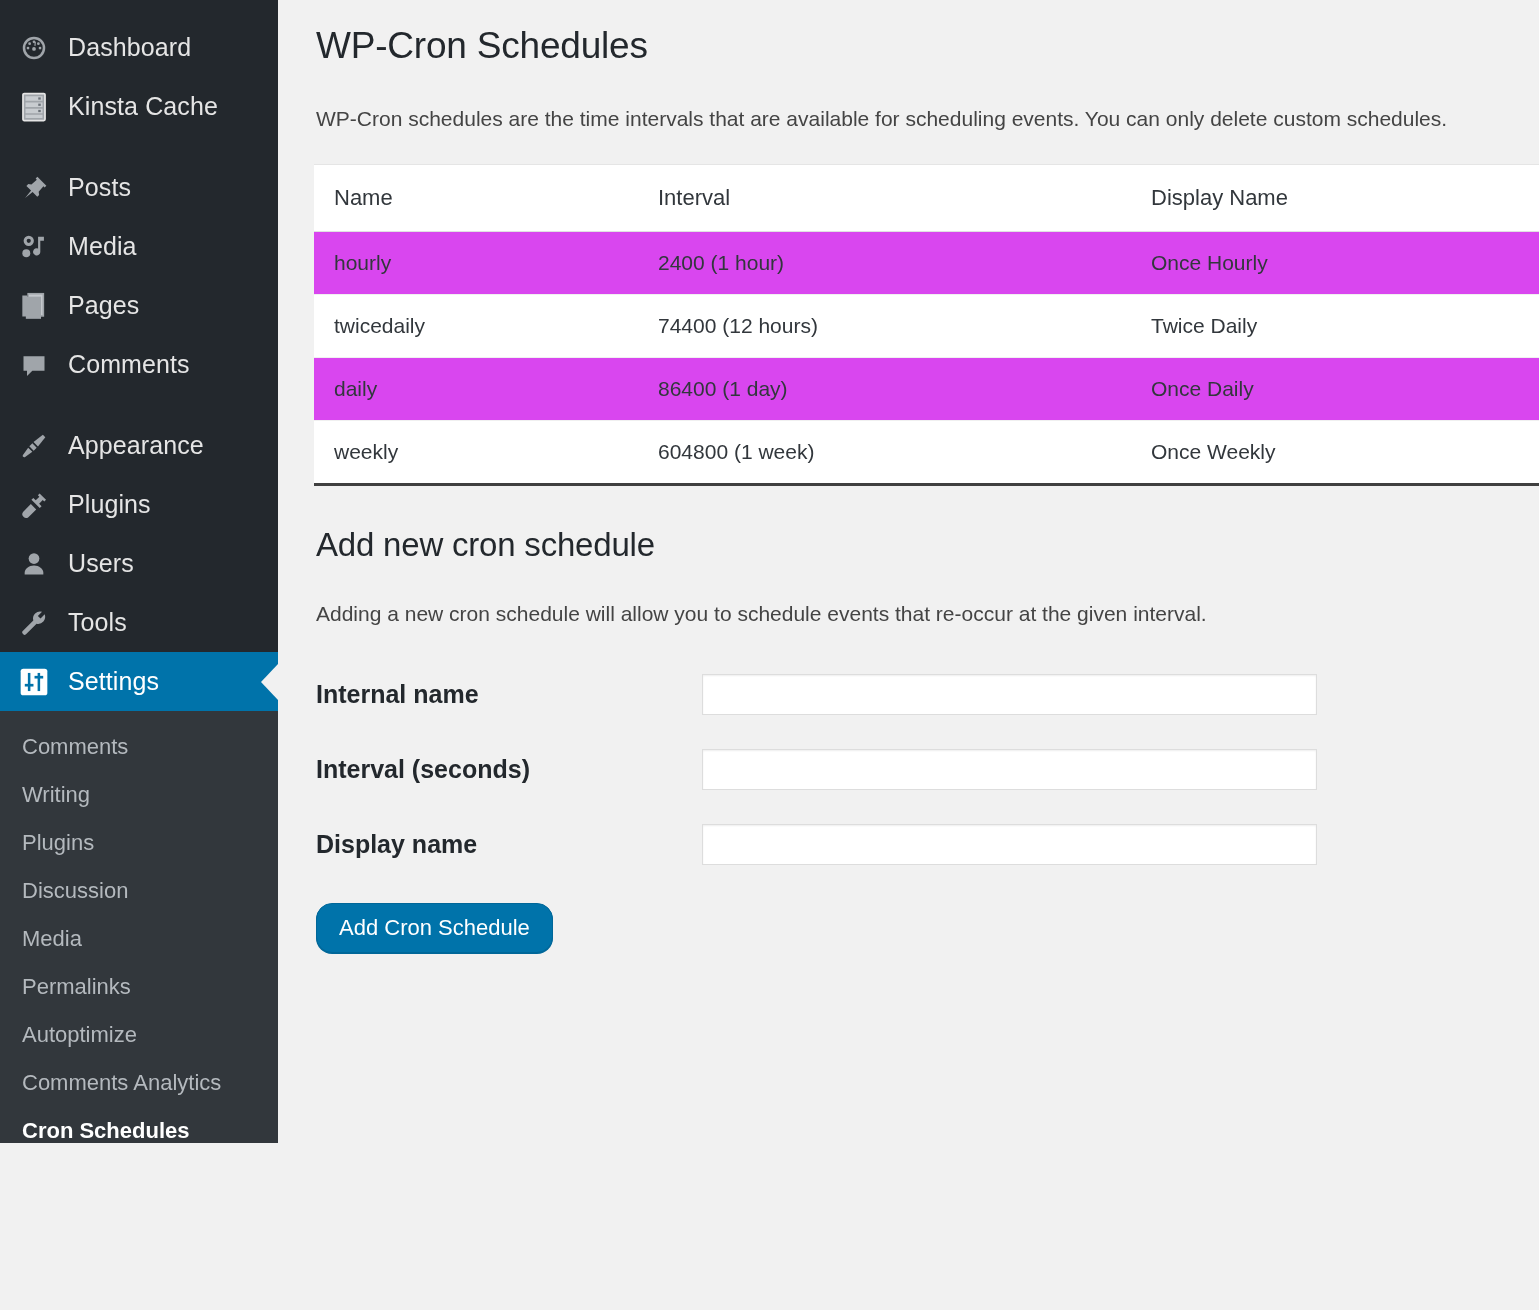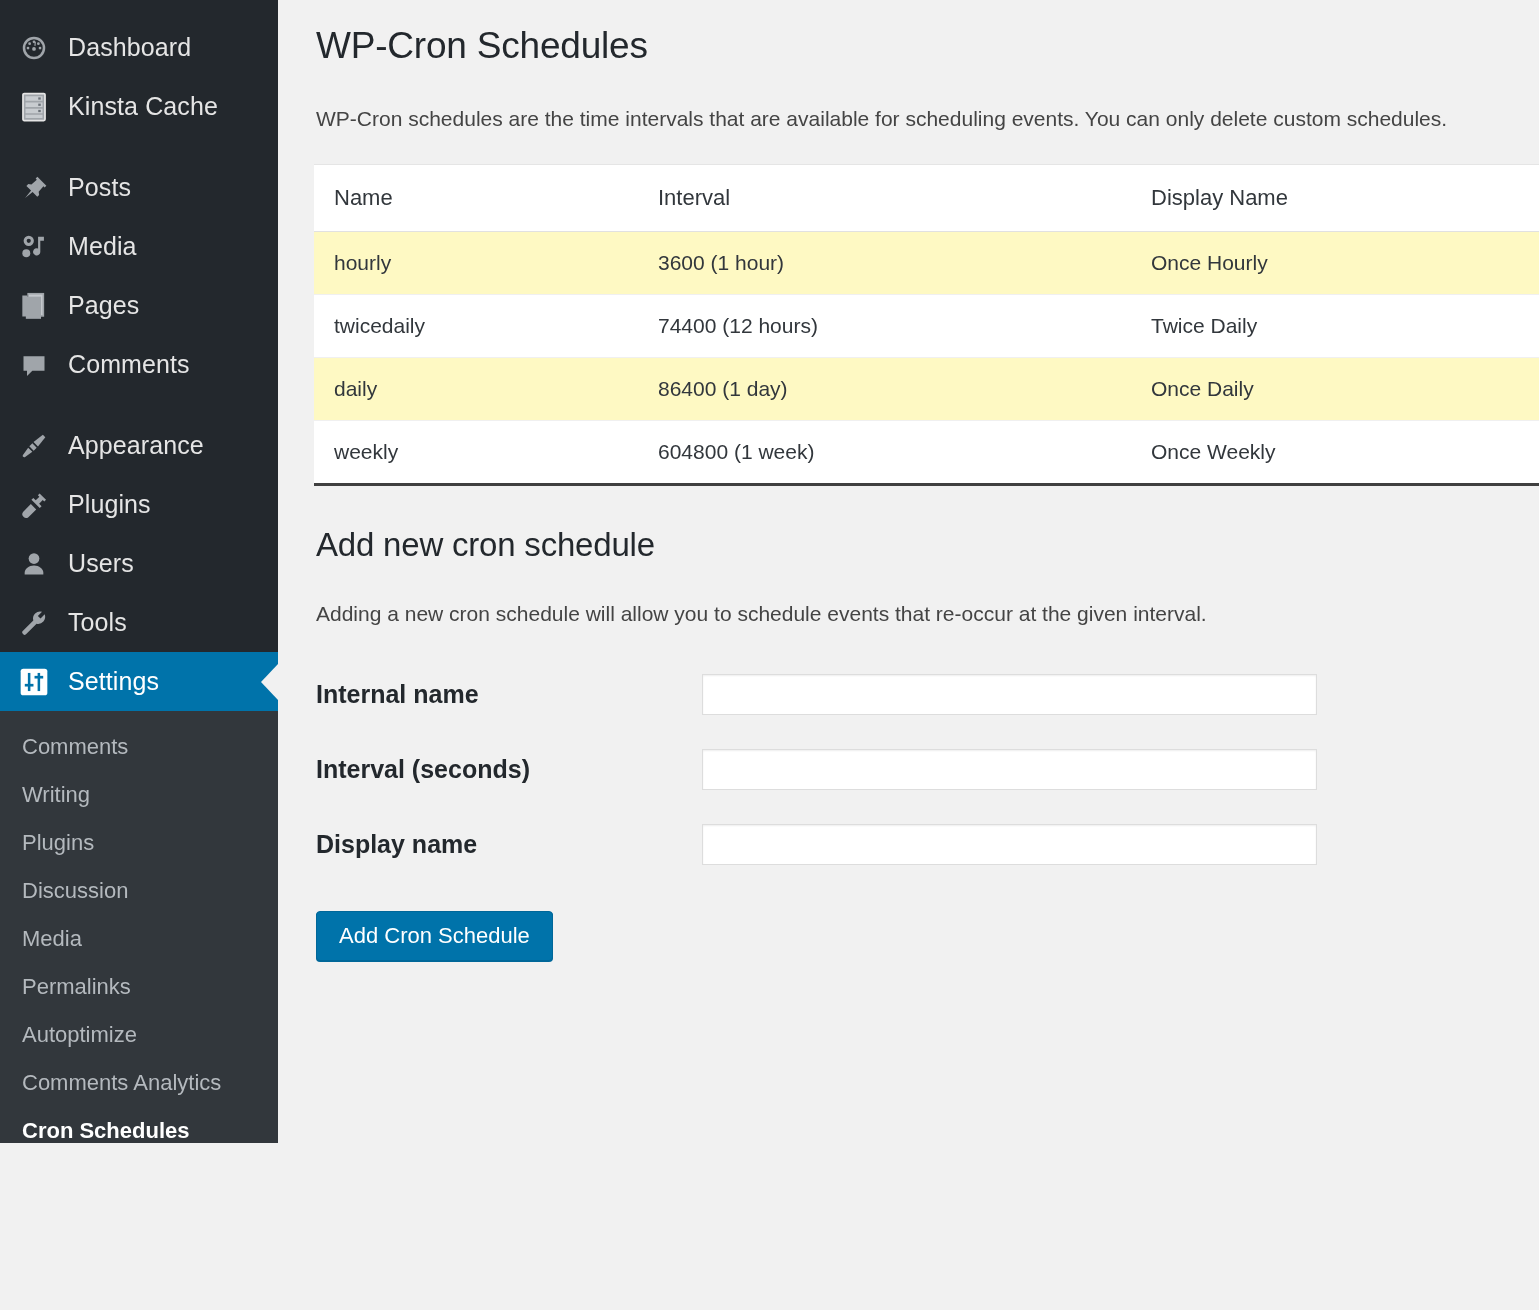--- a/index.html
+++ b/index.html
@@ -119,21 +119,21 @@
     font-size: 22px;
     padding: 20px 0 20px 20px;
     background: #fff;
     border-bottom: 1px solid #e1e1e1;
   }
   #schedules-table td {
     padding: 19px 0 19px 20px;
     color: #32373c;
     border-bottom: 1px solid #f0f0f0;
   }
-  #schedules-table tbody tr.odd td { background: #fef9c3; }
+  #schedules-table tbody tr.odd td { background: #d946ef; }
   #schedules-table tbody tr.even td { background: #fff; }
   #schedules-table tbody tr:last-child td { border-bottom: 3px solid #404040; }
   .col-name     { width: 324px; }
   .col-interval { width: 493px; }
   .col-display  { width: 408px; }
 
   
   h2.section-title {
     margin: 40px 0 0 0;
     font-size: 33px;
@@ -166,24 +166,24 @@
     background: #fff;
     border: 1px solid #ddd;
     box-shadow: inset 0 1px 2px rgba(0,0,0,.07);
     font-size: 20px;
     font-family: "Liberation Sans", sans-serif;
     padding: 0 8px;
     color: #32373c;
     outline: none;
   }
   .btn-submit {
-    margin-top: 12px;
+    margin-top: 4px;
     background: #0073aa;
     border: 1px solid #006799;
-    border-radius: 4px;
+    border-radius: 16px;
     color: #fff;
     font-size: 22px;
     font-family: "Liberation Sans", sans-serif;
     padding: 13px 22px;
     cursor: pointer;
     box-shadow: 0 1px 0 #006799;
     line-height: 1;
   }
 </style>
 </head>
@@ -355,21 +355,21 @@
       <thead>
         <tr>
           <th>Name</th>
           <th>Interval</th>
           <th>Display Name</th>
         </tr>
       </thead>
       <tbody id="table-body">
           <tr class="odd">
             <td>hourly</td>
-            <td>3600 (1 hour)</td>
+            <td>2400 (1 hour)</td>
             <td>Once Hourly</td>
           </tr>
           <tr class="even">
             <td>twicedaily</td>
             <td>74400 (12 hours)</td>
             <td>Twice Daily</td>
           </tr>
           <tr class="odd">
             <td>daily</td>
             <td>86400 (1 day)</td>

